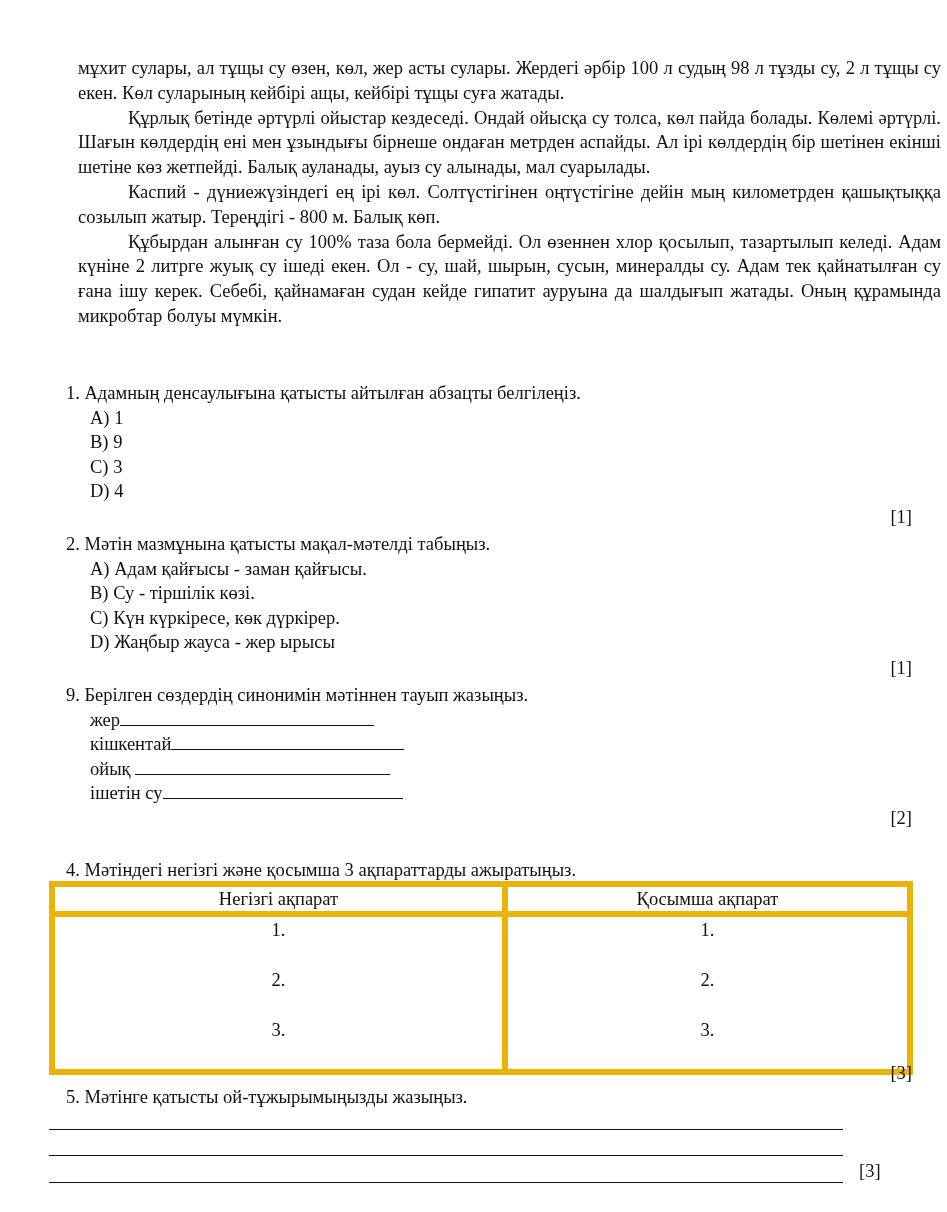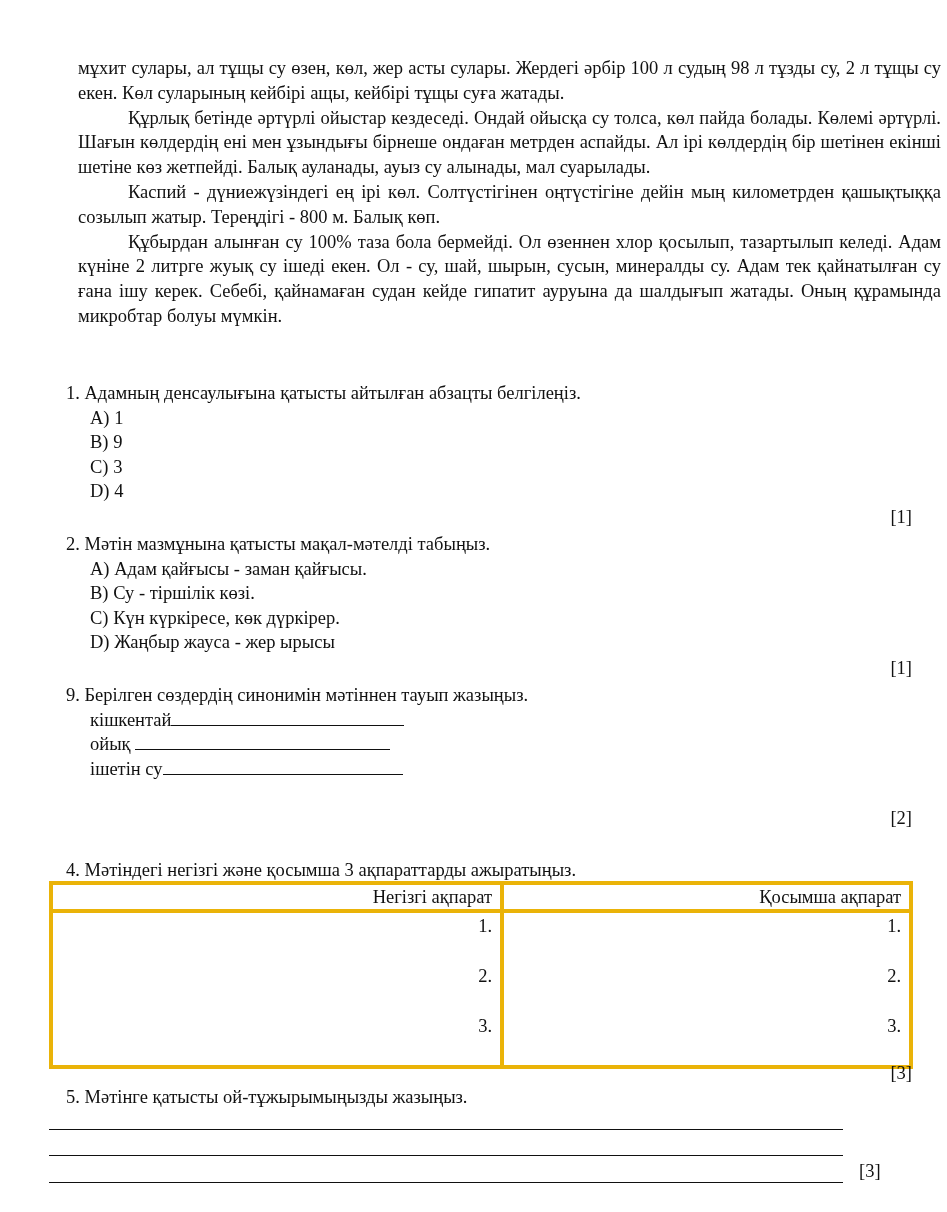--- a/index.html
+++ b/index.html
@@ -15,21 +15,21 @@
   .q .title { margin: 0; }
   .opt { margin: 0 0 0 24px; }
   .score { position: absolute; right: 35px; }
   .fill-line { margin-left: 24px; }
   .fill-line .blank { display: inline-block; border-bottom: 1px solid #111; height: 17px; vertical-align: baseline; }
   table.info {
     position: absolute; left: 49px; top: 881px; width: 864px;
     border-collapse: collapse; font-size: 18.5px;
   }
   table.info td, table.info th {
-    border: 4px solid #eab308; padding: 0 8px; text-align: right; font-weight: normal; vertical-align: top;
+    border: 6px solid #eab308; padding: 0 8px; text-align: center; font-weight: normal; vertical-align: top;
   }
   table.info th { height: 24px; line-height: 24px; }
   table.info td { height: 152px; line-height: 50px; }
   table.info td div { height: 50px; line-height: 26px; }
   .answer-line { position: absolute; left: 49px; width: 794px; border-bottom: 1px solid #111; height: 0; }
 </style>
 </head>
 <body>
 
 <div class="page">
@@ -52,20 +52,23 @@
   <p class="title">2. Мәтін мазмұнына қатысты мақал-мәтелді табыңыз.</p>
   <p class="opt">A) Адам қайғысы - заман қайғысы.</p>
   <p class="opt">B) Су - тіршілік көзі.</p>
   <p class="opt">C) Күн күркіресе, көк дүркірер.</p>
   <p class="opt">D) Жаңбыр жауса - жер ырысы</p>
 </div>
 <span class="score" style="top:658px;">[1]</span>
 
 <div class="q" style="top:683px;">
   <p class="title">9. Берілген сөздердің синонимін мәтіннен тауып жазыңыз.</p>
+  <div class="fill-line">
+    <span>жер</span><span class="blank" style="width:254px"></span>
+  </div>
   <div class="fill-line">
     <span>кішкентай</span><span class="blank" style="width:233px"></span>
   </div>
   <div class="fill-line">
     <span>ойық </span><span class="blank" style="width:255px"></span>
   </div>
   <div class="fill-line">
     <span>ішетін су</span><span class="blank" style="width:240px"></span>
   </div>
 </div>

